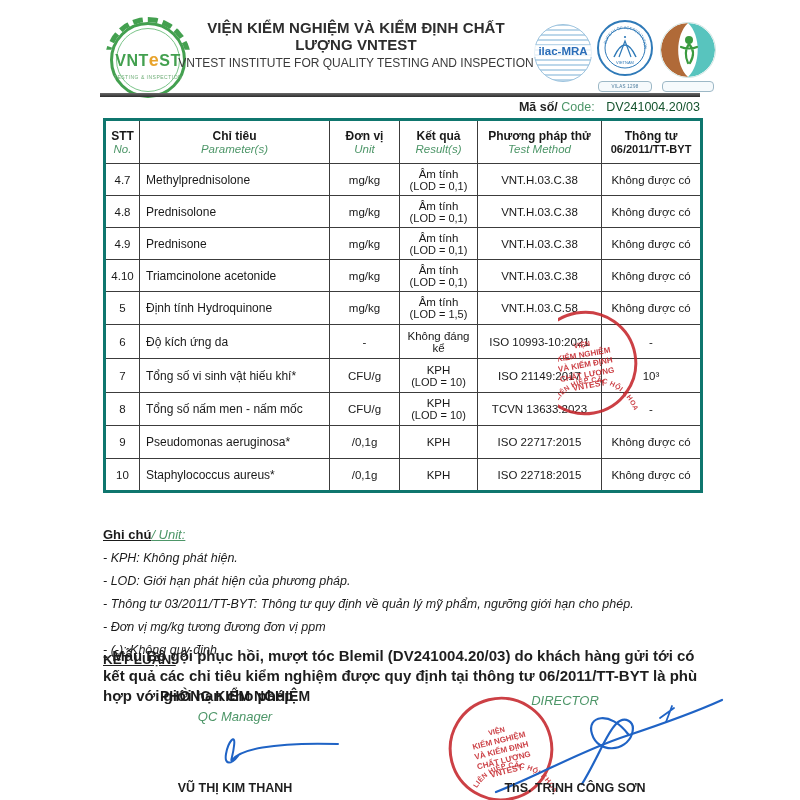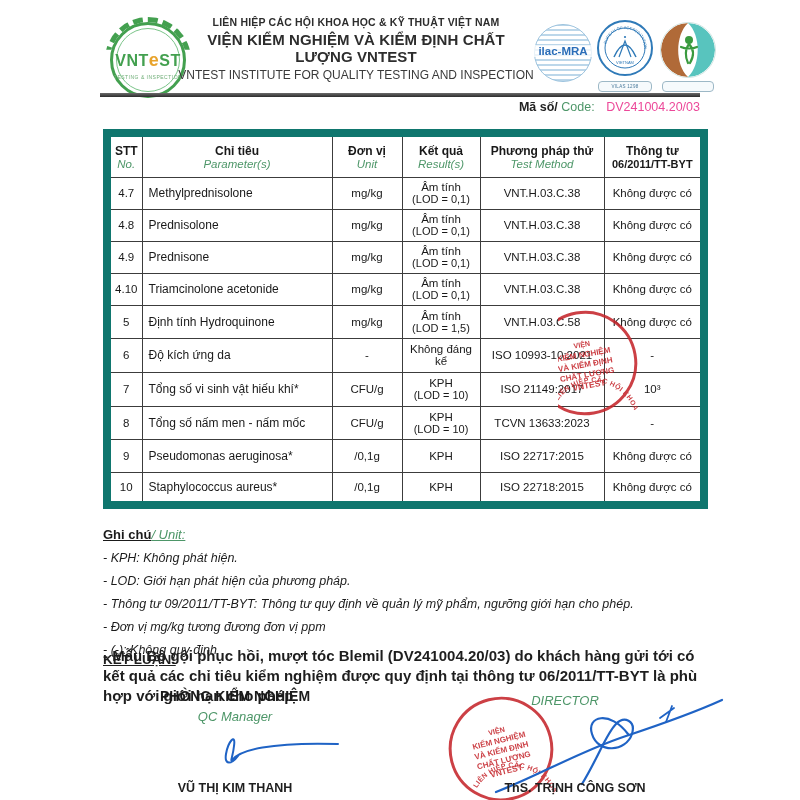--- a/index.html
+++ b/index.html
@@ -41,28 +41,28 @@
      background:#f6fafc;}
   .badge-sub{position:absolute;height:3px;
      background:repeating-linear-gradient(90deg,#b7c6ce 0 3px,transparent 3px 5px);}
 
   .rule{position:absolute;left:100px;width:600px;top:93px;height:4px;
         background:linear-gradient(#6b6b6b,#2c2c2c);}
 
   .code-line{position:absolute;left:103px;width:597px;top:100px;text-align:right;font-size:12.5px;}
   .code-line .vn{font-weight:bold;color:#222;}
   .code-line .en{color:#4d9668;}
-  .code-line .val{color:#ec4899;margin-left:8px;}
+  .code-line .val{color:#14532d;margin-left:8px;}
 
   
   .tbl{position:absolute;left:103px;top:118px;width:597px;border-collapse:collapse;
        table-layout:fixed;}
   .tbl td{border:1px solid #3c3c3c;text-align:center;vertical-align:middle;
           font-size:11.5px;padding:0;color:#191919;}
-  .tbl{border:8px solid #0f766e;margin-top:11px;}
+  .tbl{border:3px solid #0f766e;}
   .hvn{font-weight:bold;font-size:12px;}
   .hen{font-style:italic;color:#4d9668;font-size:11.5px;}
   .hen.black{color:#191919;font-style:normal;font-weight:bold;font-size:11px;}
   td.param{text-align:left;padding-left:6px;font-size:12px;}
   td.param.it{}
   .r2{font-size:11px;}
 
   
   .notes{position:absolute;left:103px;top:527px;width:597px;}
   .note-title{font-size:13px;}
@@ -105,21 +105,20 @@
 
   <div class="vntest-logo">
     <div class="vn-gear"></div>
     <div class="vn-ring"></div>
     <div class="vn-ring2"></div>
     <div class="vn-word"><span>VNT</span><span class="e">e</span><span>ST</span></div>
     <div class="vn-sub">TESTING &amp; INSPECTION</div>
   </div>
 
   <div class="org-head">
-    <div class="org-l1">LIÊN HIỆP CÁC HỘI KHOA HỌC &amp; KỸ THUẬT VIỆT NAM</div>
     <div class="org-l2">VIỆN KIỂM NGHIỆM VÀ KIỂM ĐỊNH CHẤT LƯỢNG VNTEST</div>
     <div class="org-l3">VNTEST INSTITUTE FOR QUALITY TESTING AND INSPECTION</div>
   </div>
 
   <div class="ilac-logo">
     <div class="ilac-label">ilac-MRA</div>
   </div>
 
   <div class="boa-logo">
     <svg viewBox="0 0 58 58">
@@ -317,21 +316,21 @@
       </svg>
     </div>
   </div>
 
   <div class="notes">
     <div class="note-title">
       <span class="vn">Ghi chú</span><span class="en">/ Unit:</span>
     </div>
     <div class="note-item">- KPH: Không phát hiện.</div>
     <div class="note-item">- LOD: Giới hạn phát hiện của phương pháp.</div>
-    <div class="note-item">- Thông tư 09/2011/TT-BYT: Thông tư quy định về quản lý mỹ phẩm, ngưỡng giới hạn cho phép.</div>
+    <div class="note-item">- Thông tư 03/2011/TT-BYT: Thông tư quy định về quản lý mỹ phẩm, ngưỡng giới hạn cho phép.</div>
     <div class="note-item">- Đơn vị mg/kg tương đương đơn vị ppm</div>
     <div class="note-item">- (-): Không quy định</div>
   </div>
 
   <div class="concl-title">KẾT LUẬN:</div>
   <div class="concl-text">- Mẫu Bộ gội phục hồi, mượt tóc Blemil (DV241004.20/03) do khách hàng gửi tới có kết quả các chỉ tiêu kiểm nghiệm được quy định tại thông tư 06/2011/TT-BYT là phù hợp với giới hạn cho phép</div>
 
   <div class="sig-block sig-left">
     <div class="sig-title">PHÒNG KIỂM NGHIỆM</div>
     <div class="sig-sub">QC Manager</div>

